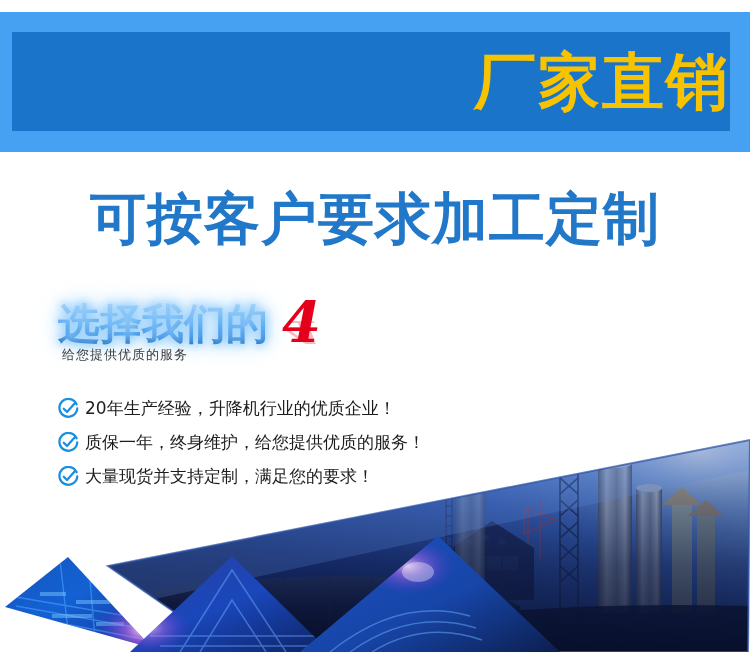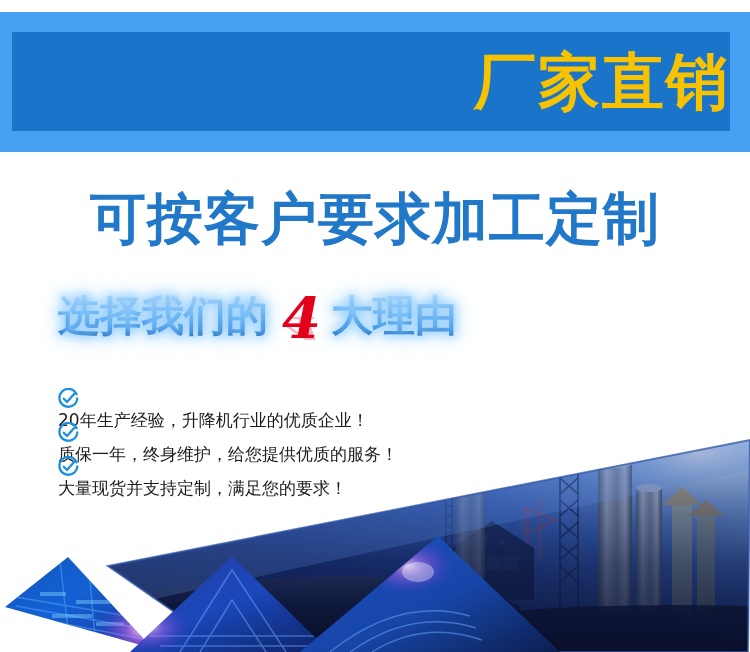--- a/index.html
+++ b/index.html
@@ -69,21 +69,21 @@
     white-space: nowrap;
   }
 
   
   .reason-head {
     position: absolute;
     left: 58px;
     top: 292px;
     height: 56px;
     display: flex;
-    align-items: flex-start;
+    align-items: flex-end;
     white-space: nowrap;
   }
   .reason-head .glow-text {
     font-family: "DejaVu Sans", "Liberation Sans", sans-serif;
     font-size: 42px;
     line-height: 48px;
     font-weight: 700;
     background: linear-gradient(180deg, #b9dcfb 0%, #63b0f3 38%, #2f8de8 68%, #1463b6 100%);
     -webkit-background-clip: text;
     background-clip: text;
@@ -126,24 +126,23 @@
 
   
   .bullets {
     position: absolute;
     left: 58px;
     top: 388px;
     width: 440px;
   }
   .bullet-row {
     display: flex;
-    align-items: flex-start;
+    align-items: flex-end;
     height: 31px;
     margin-bottom: 3px;
-    flex-direction: column;
   }
   .check-icon {
     flex: 0 0 auto;
     width: 21px;
     height: 21px;
     margin-right: 6px;
     display: block;
   }
   .bullet-text {
     font-family: "DejaVu Sans", "Liberation Sans", sans-serif;
@@ -172,22 +171,22 @@
     <div class="banner-inner">
       <div class="banner-title">厂家直销</div>
     </div>
   </div>
 
   <div class="headline">可按客户要求加工定制</div>
 
   <div class="reason-head">
     <span class="glow-text">选择我们的</span>
     <span class="big-number">4</span>
-    <span class="glow-text">大理由</span>
   </div>
+  <div class="reason-sub">给您提供优质的服务</div>
 
   <div class="bullets">
 
     <div class="bullet-row">
       <span class="check-icon">
         <svg width="21" height="21" viewBox="0 0 24 24" aria-hidden="true">
           <path d="M21.2 7.2 A10.2 10.2 0 1 0 22 12" fill="none" stroke="#1a8fe0" stroke-width="2.6" stroke-linecap="round"></path>
           <path d="M6.6 12.3 L10.3 16 L19.2 6.1" fill="none" stroke="#1a8fe0" stroke-width="2.6" stroke-linecap="round" stroke-linejoin="round"></path>
         </svg>
       </span>

